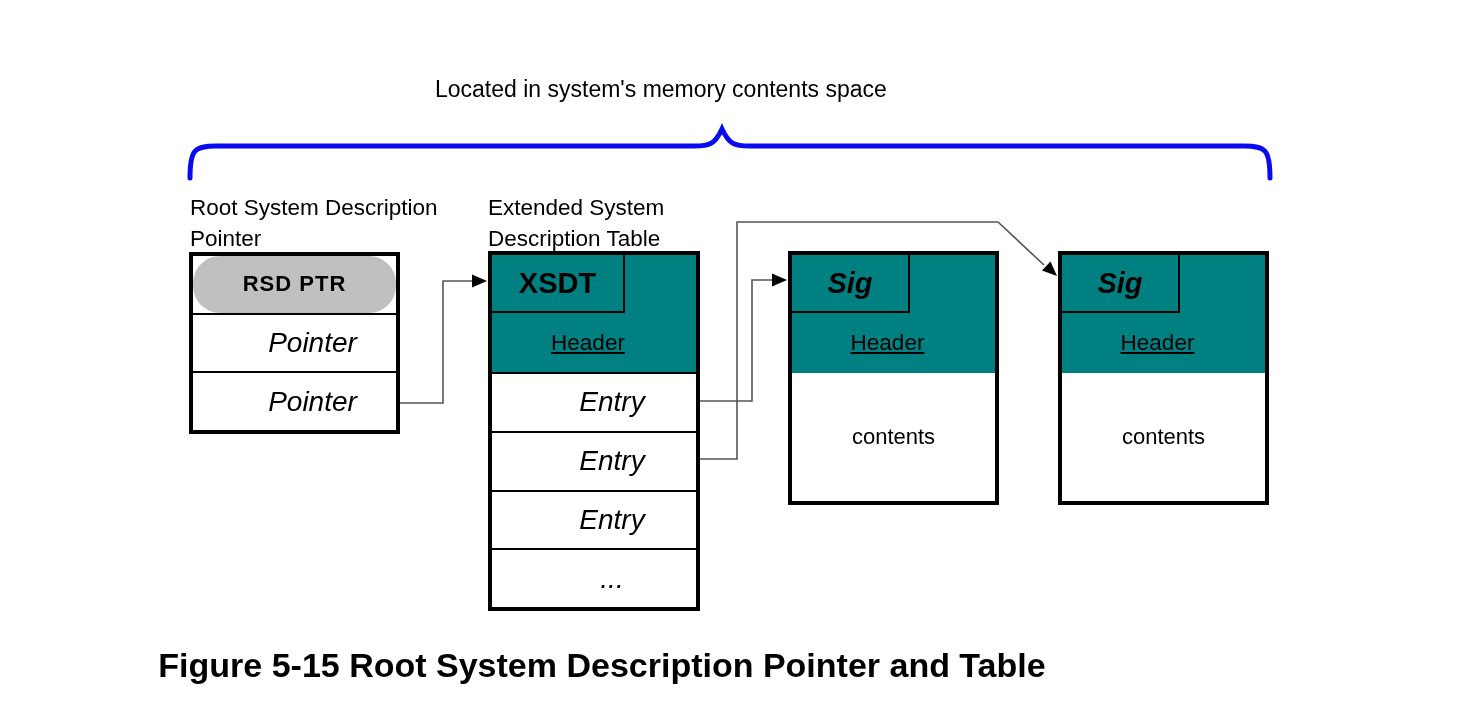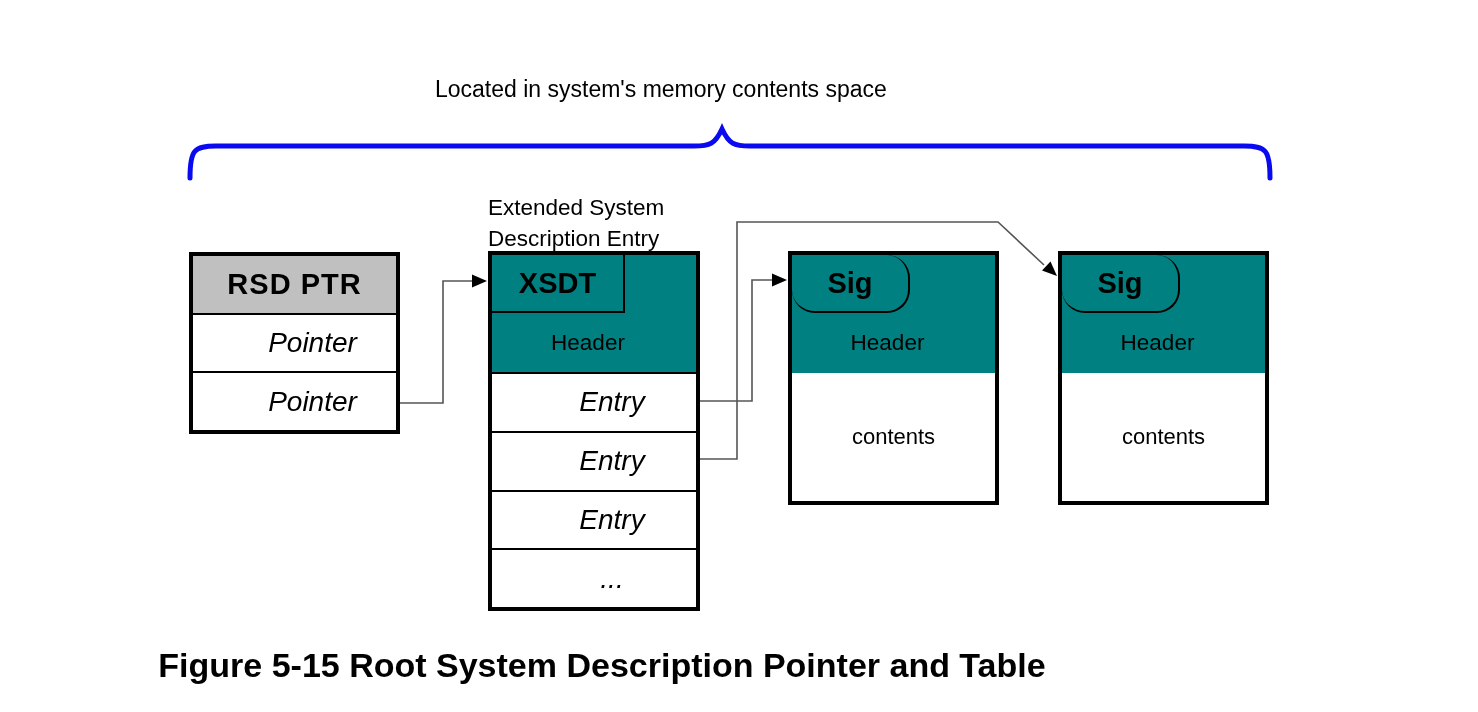--- a/index.html
+++ b/index.html
@@ -16,32 +16,33 @@
   .box-label{position:absolute;font-size:22.5px;line-height:31px;width:250px;}
   .tbox{
     position:absolute;border:4px solid #000;box-sizing:border-box;background:#fff;
     display:flex;flex-direction:column;
   }
   .row{
     flex:1;display:flex;align-items:center;justify-content:center;
     border-top:2px solid #000;font-size:28px;background:#fff;
   }
   .row.first{border-top:none;}
-  .gray-head{background:var(--gray,#c0c0c0);font-weight:bold;font-size:29px;letter-spacing:1px;}
+  .gray-head{background:var(--gray,#c0c0c0);font-weight:bold;font-size:22px;letter-spacing:1px;border-radius:27px;}
   .italic{font-style:italic;padding-left:36px;}
   .teal-head{position:relative;background:var(--teal,#008080);flex:none;}
   .sub-box{
     position:absolute;left:0;top:0;border-right:2px solid #000;border-bottom:2px solid #000;
     background:var(--teal,#008080);display:flex;align-items:center;justify-content:center;
     font-weight:bold;font-size:29px;box-sizing:border-box;
   }
-  .sub-box.sig{border-radius:23px;}
+  .sub-box.sig{font-style:italic;}
   .header-label{
     position:absolute;left:0;right:12px;display:flex;align-items:center;justify-content:center;
     font-size:22.5px;
+    text-decoration:underline;
   }
   .contents-area{flex:1;display:flex;align-items:center;justify-content:center;font-size:22px;}
   .caption{
     position:absolute;left:0;top:646px;width:1182px;text-align:center;text-indent:22px;
     font-size:34px;font-weight:bold;
   }
 </style>
 </head>
 <body>
 
@@ -52,28 +53,29 @@
   <svg class="overlay" width="1478" height="712" viewBox="0 0 1478 712">
     <path class="brace" d="M 190 178 C 190 150 194 146 216 146 L 694 146 C 710 146 715 144 722 129 C 729 144 734 146 750 146 L 1244 146 C 1266 146 1270 150 1270 178"></path>
     <polyline class="conn" points="400,403 443,403 443,281 474,281"></polyline>
     <polygon class="arrow" points="487,281 472,274.5 472,287.5"></polygon>
     <polyline class="conn" points="697,401 752,401 752,280 774,280"></polyline>
     <polygon class="arrow" points="787,280 772,273.5 772,286.5"></polygon>
     <polyline class="conn" points="697,459 737,459 737,222 998,222 1044,265"></polyline>
     <polygon class="arrow" points="1057,276 1042,270.5 1050.5,261.5"></polygon>
   </svg>
 
+  <div class="box-label" style="left:190px;top:192px;">Root System Description Pointer</div>
 
   <div class="tbox" style="left:189px;top:252px;width:211px;height:182px;">
     <div class="row first gray-head">RSD PTR</div>
     <div class="row italic">Pointer</div>
     <div class="row italic">Pointer</div>
   </div>
 
-  <div class="box-label" style="left:488px;top:192px;">Extended System Description Entry</div>
+  <div class="box-label" style="left:488px;top:192px;">Extended System Description Table</div>
 
   <div class="tbox" style="left:488px;top:251px;width:212px;height:360px;">
     <div class="teal-head" style="height:117px;">
       <div class="sub-box" style="width:133px;height:58px;">XSDT</div>
       <div class="header-label" style="top:58px;height:59px;">Header</div>
     </div>
     <div class="row italic">Entry</div>
     <div class="row italic">Entry</div>
     <div class="row italic">Entry</div>
     <div class="row italic">...</div>

